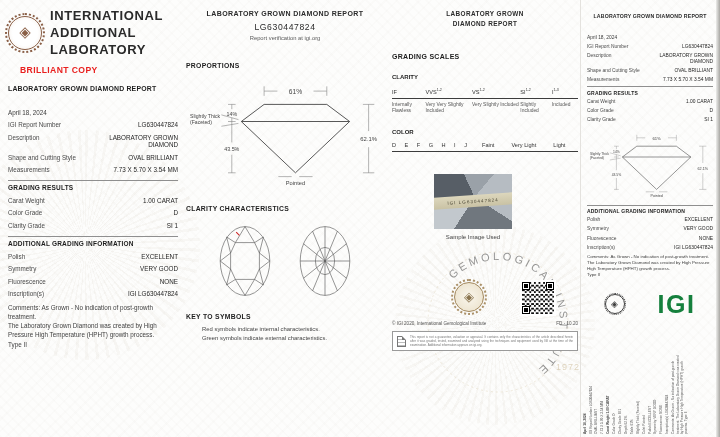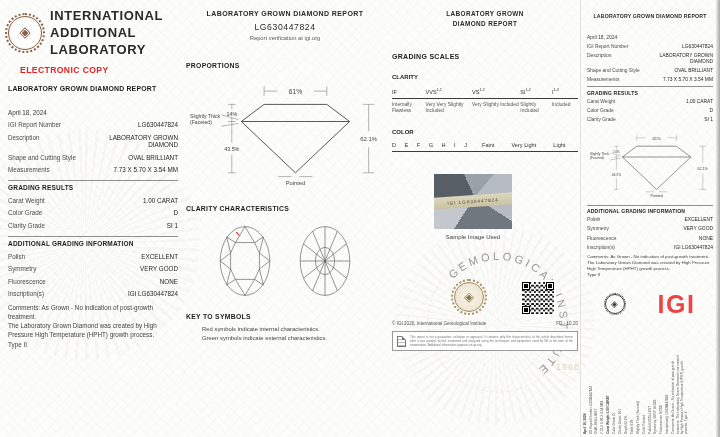--- a/index.html
+++ b/index.html
@@ -82,21 +82,21 @@
   
   #p4{font-size:4.9px;line-height:1.25;}
   .p4-title{margin-top:13px;text-align:center;font-weight:bold;font-size:5.2px;letter-spacing:.2px;color:#2a2a2a;}
   .p4-date{margin-top:15px;}
   #p4 .r{margin:3px 0;}
   #p4 .sec{margin-top:3px;padding-top:2.5px;font-size:5px;}
   .prop-mini{text-align:center;margin-top:4px;}
   .comments-sm{margin-top:3px;font-size:4.4px;line-height:1.35;color:#3f3f3f;}
   .igi-logo{display:flex;align-items:center;justify-content:center;gap:6px;margin-top:11px;}
   .seal-dark{width:20px;height:20px;border:1.2px solid #3f3f3f;outline:1.6px dotted #3f3f3f;outline-offset:.8px;color:#3f3f3f;font-size:9px;}
-  .igi-txt{font-weight:bold;font-size:25px;letter-spacing:1.5px;color:#ef4444;margin-left:27px;}
+  .igi-txt{font-weight:bold;font-size:25px;letter-spacing:1.5px;color:#15803d;margin-left:27px;}
 
   
   .rot-wrap{position:absolute;left:581px;top:355px;width:136px;height:79px;overflow:hidden;z-index:2;}
   .rot{writing-mode:vertical-rl;transform:rotate(180deg);width:100%;height:100%;font-size:3.2px;color:#4f4f4f;line-height:1.35;}
   .rot div{margin:0 1.6px;}
   .rot .b{font-weight:bold;}
 
   
   .fold{position:absolute;left:580px;top:0;width:1px;height:437px;background:#e4e2de;z-index:1;}
   .edge{position:absolute;right:0;top:0;width:4px;height:437px;background:linear-gradient(to right,#ececea,#a8a7a3);z-index:3;}
@@ -117,21 +117,21 @@
 
   <div class="wm" style="left:-30px;top:130px;width:230px;height:230px;"></div>
   <div class="wm" style="left:395px;top:225px;width:200px;height:200px;"></div>
   <svg class="wm-ring" style="left:408px;top:232px;" width="180" height="180" viewBox="0 0 180 180">
     <defs>
         <path id="wring" d="M90,90 m-62,0 a62,62 0 1,1 124,0 a62,62 0 1,1 -124,0"></path>
       </defs>
     <circle cx="90" cy="90" r="70" fill="none" stroke="#d8c8a8" stroke-width=".7" stroke-dasharray="2 3"></circle>
     <text font-size="11" letter-spacing="3" fill="#cbb58f"><textPath href="#wring" startOffset="12%">GEMOLOGICAL INSTITUTE</textPath></text>
   </svg>
-  <div class="wm-year">1968</div>
+  <div class="wm-year">1972</div>
   <div class="fold"></div>
   <div class="edge"></div>
 
   <svg style="position:absolute;width:0;height:0" aria-hidden="true">
     <symbol id="propdiag" viewBox="0 0 200 120">
       <path class="ln2" d="M78 32 L144 32 L168 50 L54 50 Z M54 50 L111 104 L168 50"></path>
 
       <path class="ms" d="M78 13 V23 M144 13 V23 M78 18 H92 M130 18 H144"></path>
       <text x="111" y="21" font-size="7" text-anchor="middle">61%</text>
 
@@ -155,21 +155,21 @@
     <div class="logo-row">
       <div class="seal seal-brown">
           <span>◈</span>
         </div>
       <div class="org-name">
         <div>INTERNATIONAL</div>
         <div>ADDITIONAL</div>
         <div>LABORATORY</div>
       </div>
     </div>
-    <div class="electronic">ELECTRONIC COPY</div>
+    <div class="electronic">BRILLIANT COPY</div>
     <div class="p1-title">LABORATORY GROWN DIAMOND REPORT</div>
     <div class="p1-date">April 18, 2024</div>
 
     <div class="r">
         <span class="lab">IGI Report Number</span>
         <span class="val">LG630447824</span>
       </div>
     <div class="r">
         <span class="lab">Description</span>
         <span class="val" style="max-width:90px">LABORATORY GROWN DIAMOND</span>

